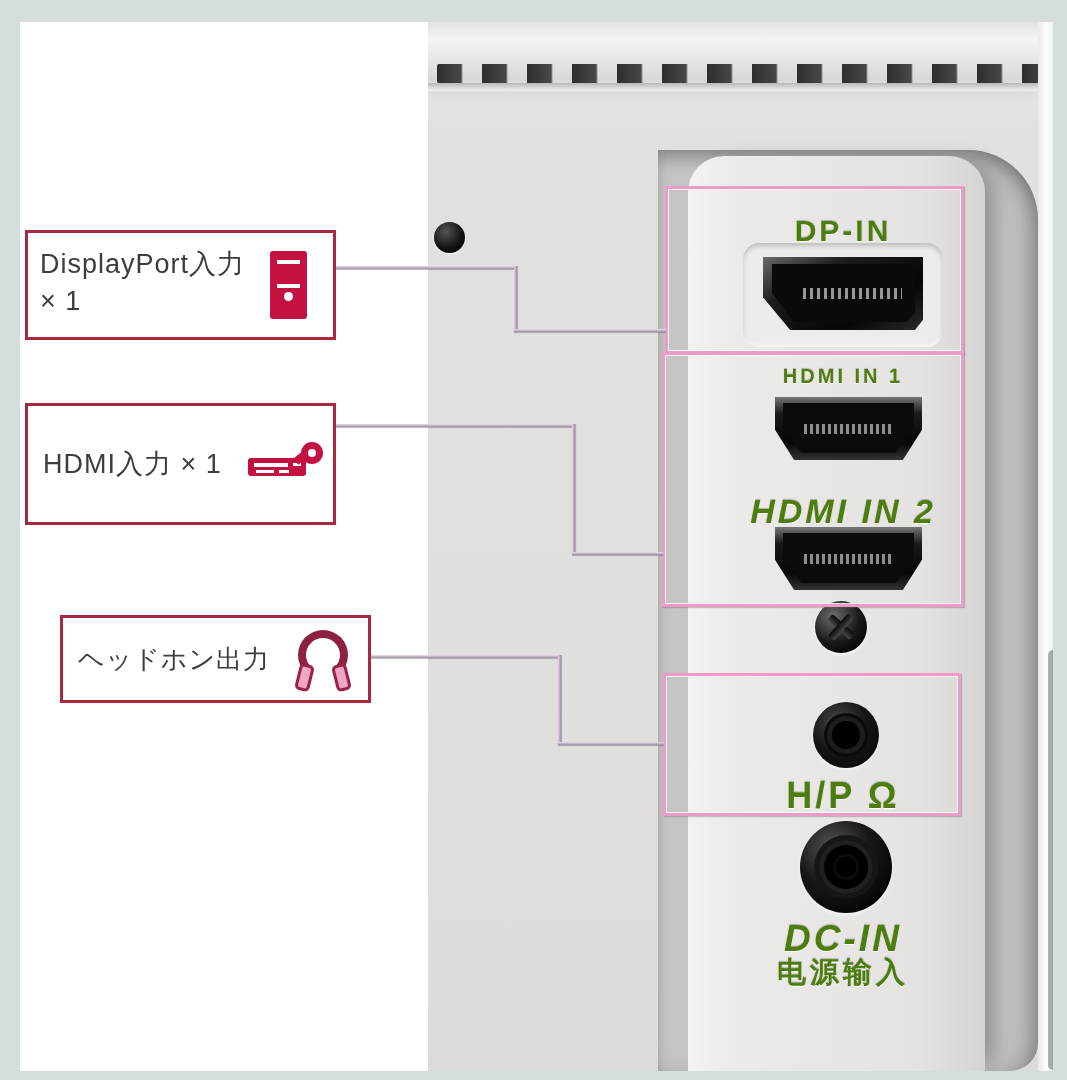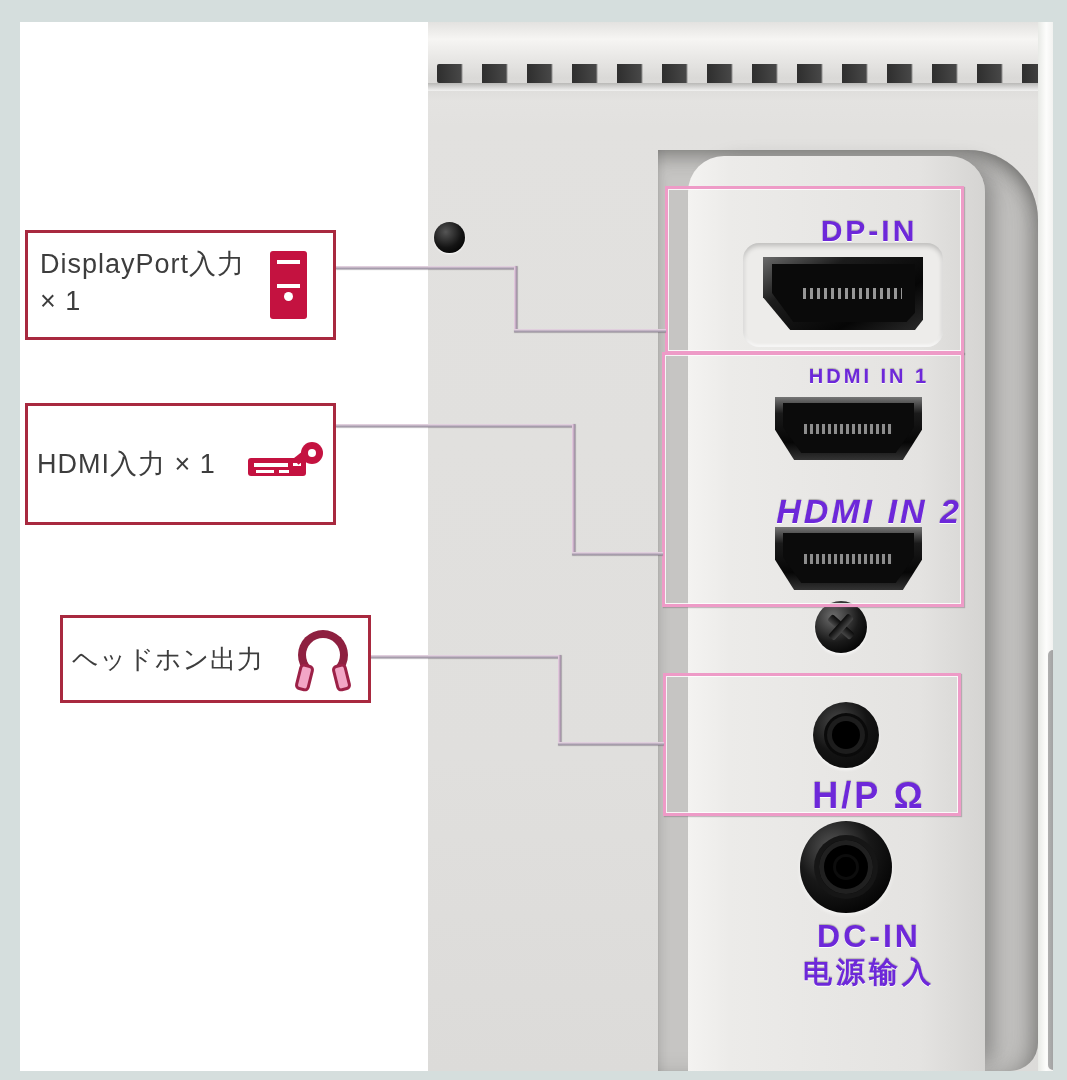--- a/index.html
+++ b/index.html
@@ -25,21 +25,21 @@
          background:linear-gradient(90deg,#f4f3f1 0%,#ecebe9 14%,#e8e7e5 45%,#e4e3e1 78%,#d5d4d2 100%);
          box-shadow:16px 0 22px -8px rgba(40,40,40,.38);}
   .right-edge{position:absolute;left:1018px;top:0;width:15px;height:1049px;
               background:linear-gradient(90deg,#e8eae6,#fdfdfc 55%,#f2f2f0);}
 
   .hole{position:absolute;left:414px;top:200px;width:31px;height:31px;border-radius:50%;
         background:radial-gradient(circle at 38% 32%,#555 0%,#141414 55%,#000 90%);
         box-shadow:0 1px 2px rgba(255,255,255,.9);}
 
   
-  .emboss{position:absolute;left:749px;width:200px;text-align:center;color:#6d28d9;font-weight:700;
+  .emboss{position:absolute;left:723px;width:200px;text-align:center;color:#4d7c0f;font-weight:700;
           letter-spacing:3px;text-shadow:0 1px 0 rgba(255,255,255,.9),0 -1px 1px rgba(100,100,98,.45);}
 
   
   .dp-well{position:absolute;left:723px;top:221px;width:200px;height:104px;border-radius:16px;
            background:#edecea;box-shadow:inset 0 3px 5px rgba(0,0,0,.2),inset 0 -2px 3px rgba(255,255,255,.8);}
   .dp-outer{position:absolute;left:743px;top:235px;width:160px;height:73px;
             clip-path:polygon(0% 0%,100% 0%,100% 86%,95% 100%,17% 100%,0% 55%);
             background:linear-gradient(150deg,#6a6a6a 0%,#1c1c1c 30%,#060606 70%,#2a2a2a 100%);}
   .dp-inner{position:absolute;left:9px;top:7px;right:8px;bottom:8px;
             clip-path:polygon(0% 0%,100% 0%,100% 84%,94% 100%,15% 100%,0% 50%);background:#0a0a0a;}
@@ -85,21 +85,21 @@
   
   .lead-h{position:absolute;height:3px;background:linear-gradient(180deg,#efdcea 0%,#988fa0 100%);
           box-shadow:0 1px 1px rgba(90,80,95,.4);}
   .lead-v{position:absolute;width:3px;background:linear-gradient(90deg,#efd3e8 0%,#9b8aa0 100%);
           box-shadow:1px 0 1px rgba(90,80,95,.4);}
 
   
   .callout{position:absolute;left:5px;width:311px;background:#fff;border:3px solid #a8293f;
            box-sizing:border-box;color:#3d3d3d;}
   .callout-text{font-size:27px;letter-spacing:1px;line-height:37px;}
-  .co-flex{display:flex;align-items:center;padding-left:9px;}
+  .co-flex{display:flex;align-items:center;padding-left:15px;}
 
   
   .tower-icon{position:absolute;left:242px;top:18px;width:37px;height:68px;border-radius:3px;background:#c41240;}
   .tower-line{position:absolute;left:7px;width:23px;height:4px;background:#fff;}
   .tower-dot{position:absolute;left:14px;top:41px;width:9px;height:9px;border-radius:50%;background:#fff;}
 
   .player-bar{position:absolute;left:220px;top:52px;width:58px;height:18px;border-radius:3px;background:#c41240;}
   .player-dash{position:absolute;background:#fff;height:3px;}
   .player-plug{position:absolute;left:273px;top:36px;width:22px;height:22px;border-radius:50%;background:#c41240;}
   .player-plug-dot{position:absolute;left:7px;top:7px;width:8px;height:8px;border-radius:50%;background:#fff;}
@@ -131,21 +131,21 @@
 
     <div class="hole"></div>
 
     <div class="emboss" style="top:192px;font-size:30px;">DP-IN</div>
     <div class="emboss" style="top:343px;font-size:20px;">HDMI IN 1</div>
     <div class="emboss" style="top:470px;font-size:34px;font-style:italic;">HDMI IN 2</div>
     <div class="emboss" style="top:753px;font-size:36px;">
       <span>H/P</span>
       <span>Ω</span>
     </div>
-    <div class="emboss" style="top:896px;font-size:32px;">DC-IN</div>
+    <div class="emboss" style="top:896px;font-size:37px;font-style:italic;">DC-IN</div>
     <div class="emboss" style="top:931px;font-size:29px;letter-spacing:4px;">电源输入</div>
 
     <div class="dp-well"></div>
     <div class="dp-outer">
       <div class="dp-inner">
         <div class="dp-pins"></div>
       </div>
     </div>
 
     <div class="hdmi-outer" style="top:375px;">

